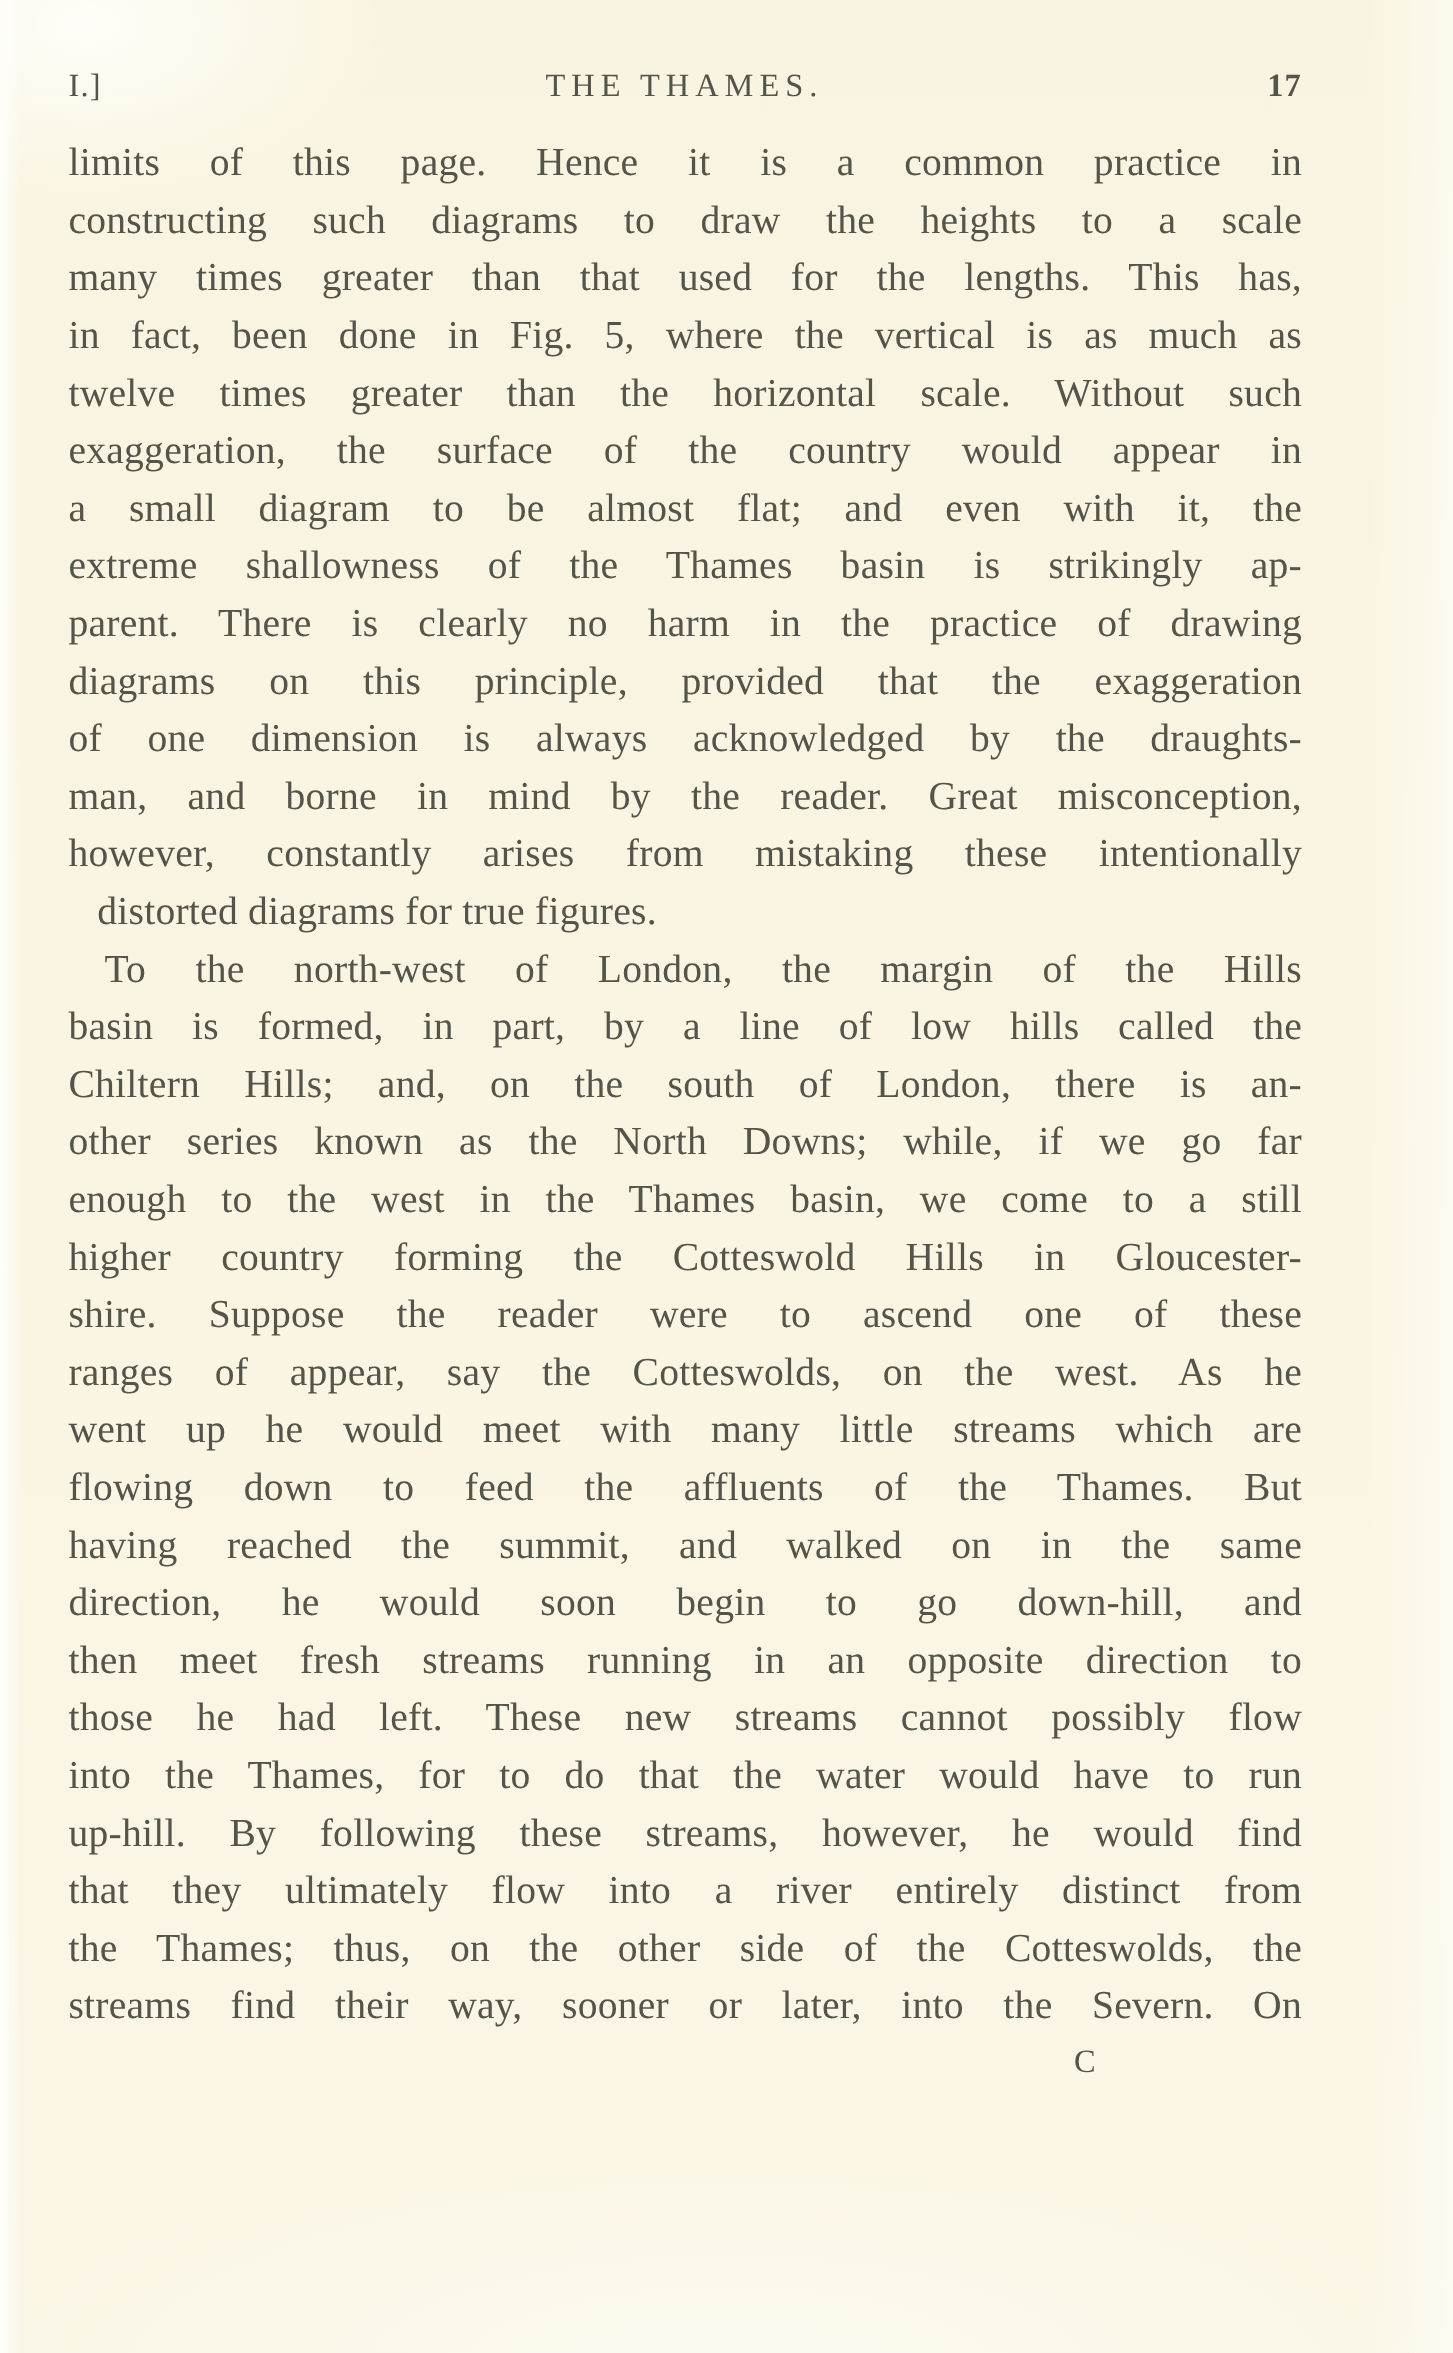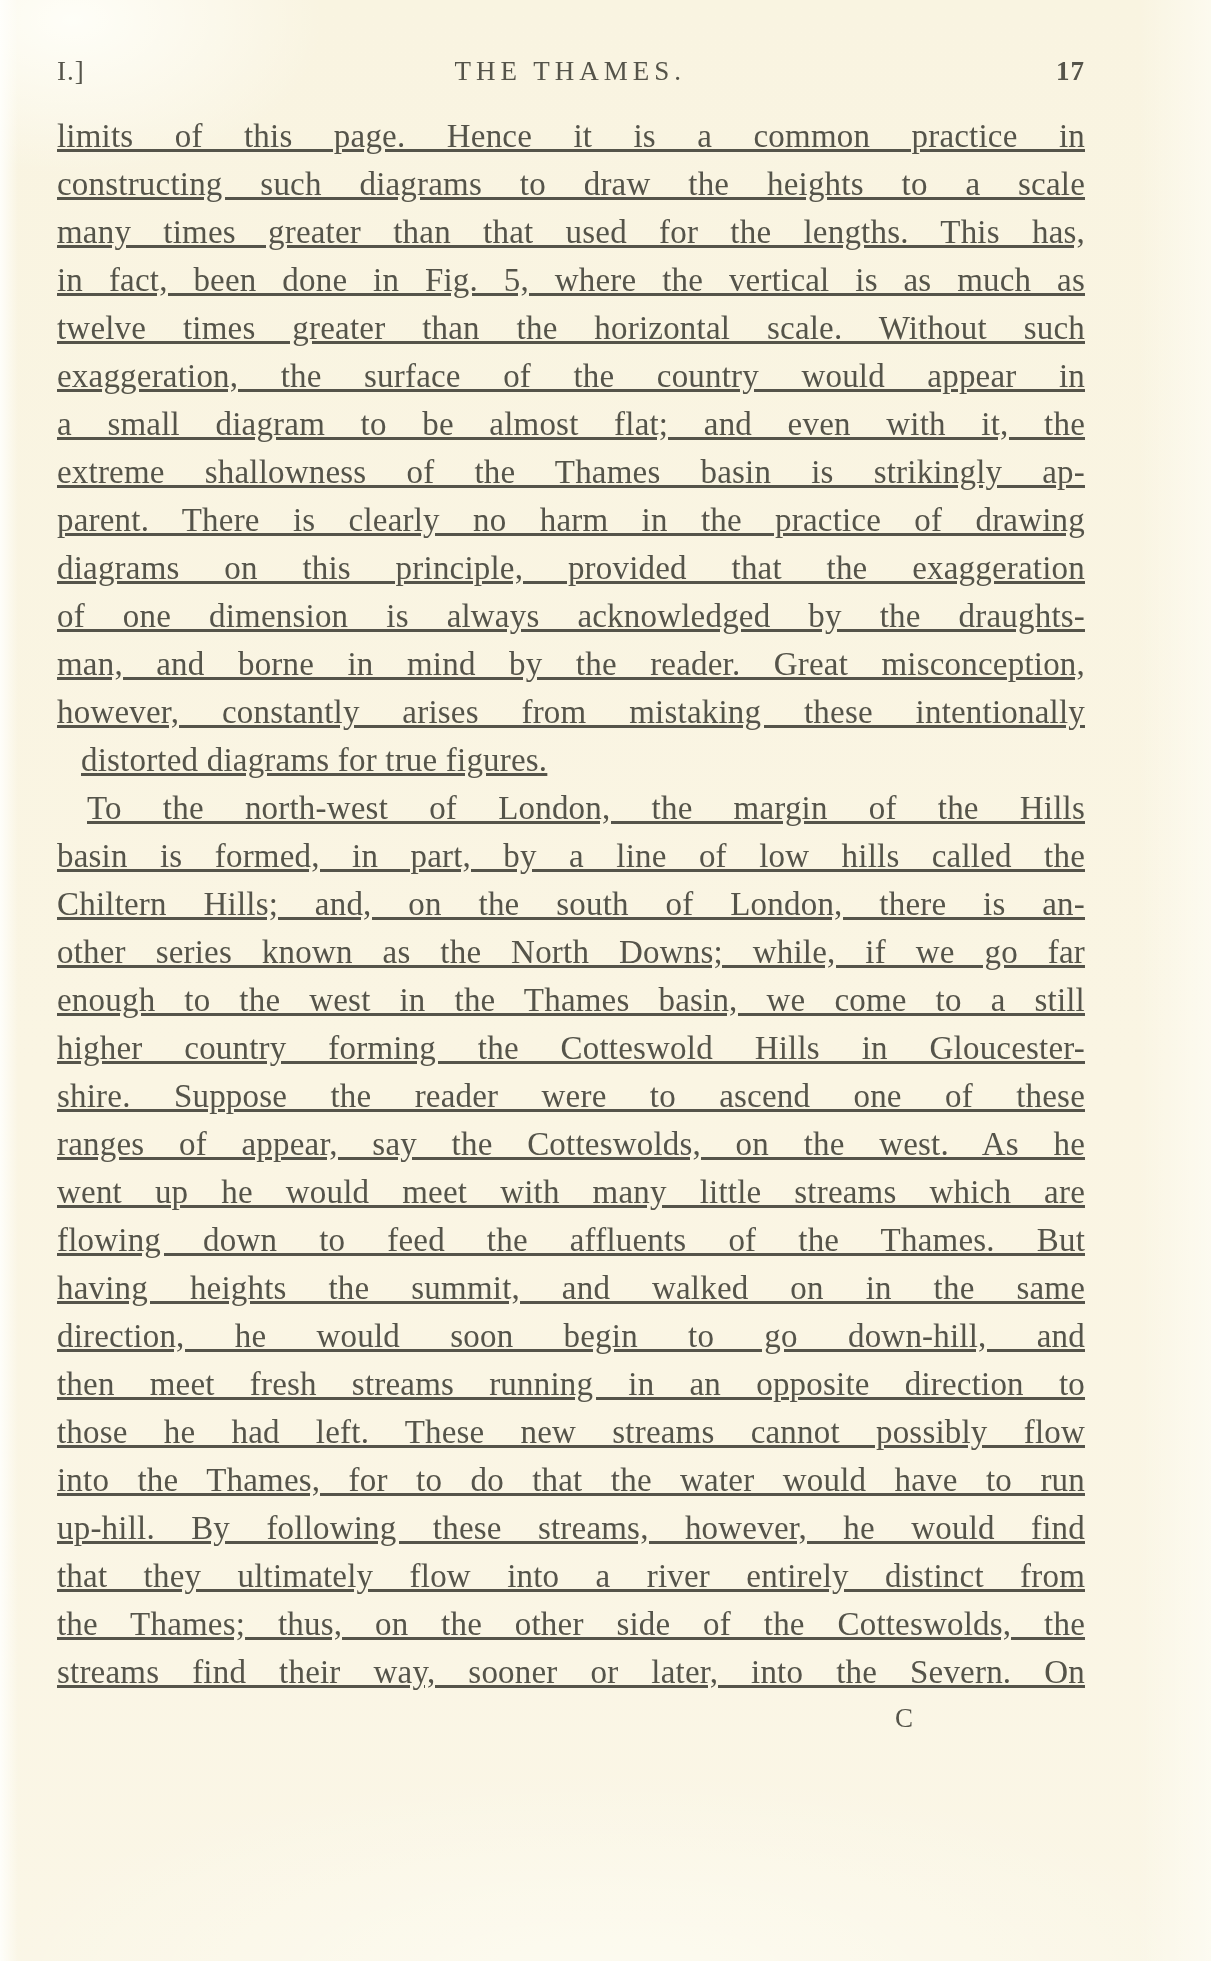--- a/index.html
+++ b/index.html
@@ -46,21 +46,20 @@
     font-weight: bold;
   }
   .body {
     position: absolute;
     top: 112px;
     left: 57px;
     right: 126px;
     font-size: 33px;
     line-height: 48px;
     letter-spacing: 0.2px;
-    text-decoration: underline;
   }
   .line {
     text-align: justify;
     text-align-last: justify;
   }
   .line.nojust {
     text-align-last: left;
     margin-left: 24px;
   }
   .line.indent {
@@ -103,21 +102,21 @@
       <div class="line indent">To the north-west of London, the margin of the Hills</div>
       <div class="line">basin is formed, in part, by a line of low hills called the</div>
       <div class="line">Chiltern Hills; and, on the south of London, there is an-</div>
       <div class="line">other series known as the North Downs; while, if we go far</div>
       <div class="line">enough to the west in the Thames basin, we come to a still</div>
       <div class="line">higher country forming the Cotteswold Hills in Gloucester-</div>
       <div class="line">shire.  Suppose the reader were to ascend one of these</div>
       <div class="line">ranges of appear, say the Cotteswolds, on the west.  As he</div>
       <div class="line">went up he would meet with many little streams which are</div>
       <div class="line">flowing down to feed the affluents of the Thames.  But</div>
-      <div class="line">having heights the summit, and walked on in the same</div>
+      <div class="line">having reached the summit, and walked on in the same</div>
       <div class="line">direction, he would soon begin to go down-hill, and</div>
       <div class="line">then meet fresh streams running in an opposite direction to</div>
       <div class="line">those he had left.  These new streams cannot possibly flow</div>
       <div class="line">into the Thames, for to do that the water would have to run</div>
       <div class="line">up-hill.  By following these streams, however, he would find</div>
       <div class="line">that they ultimately flow into a river entirely distinct from</div>
       <div class="line">the Thames; thus, on the other side of the Cotteswolds, the</div>
       <div class="line">streams find their way, sooner or later, into the Severn.  On</div>
     </div>
 

